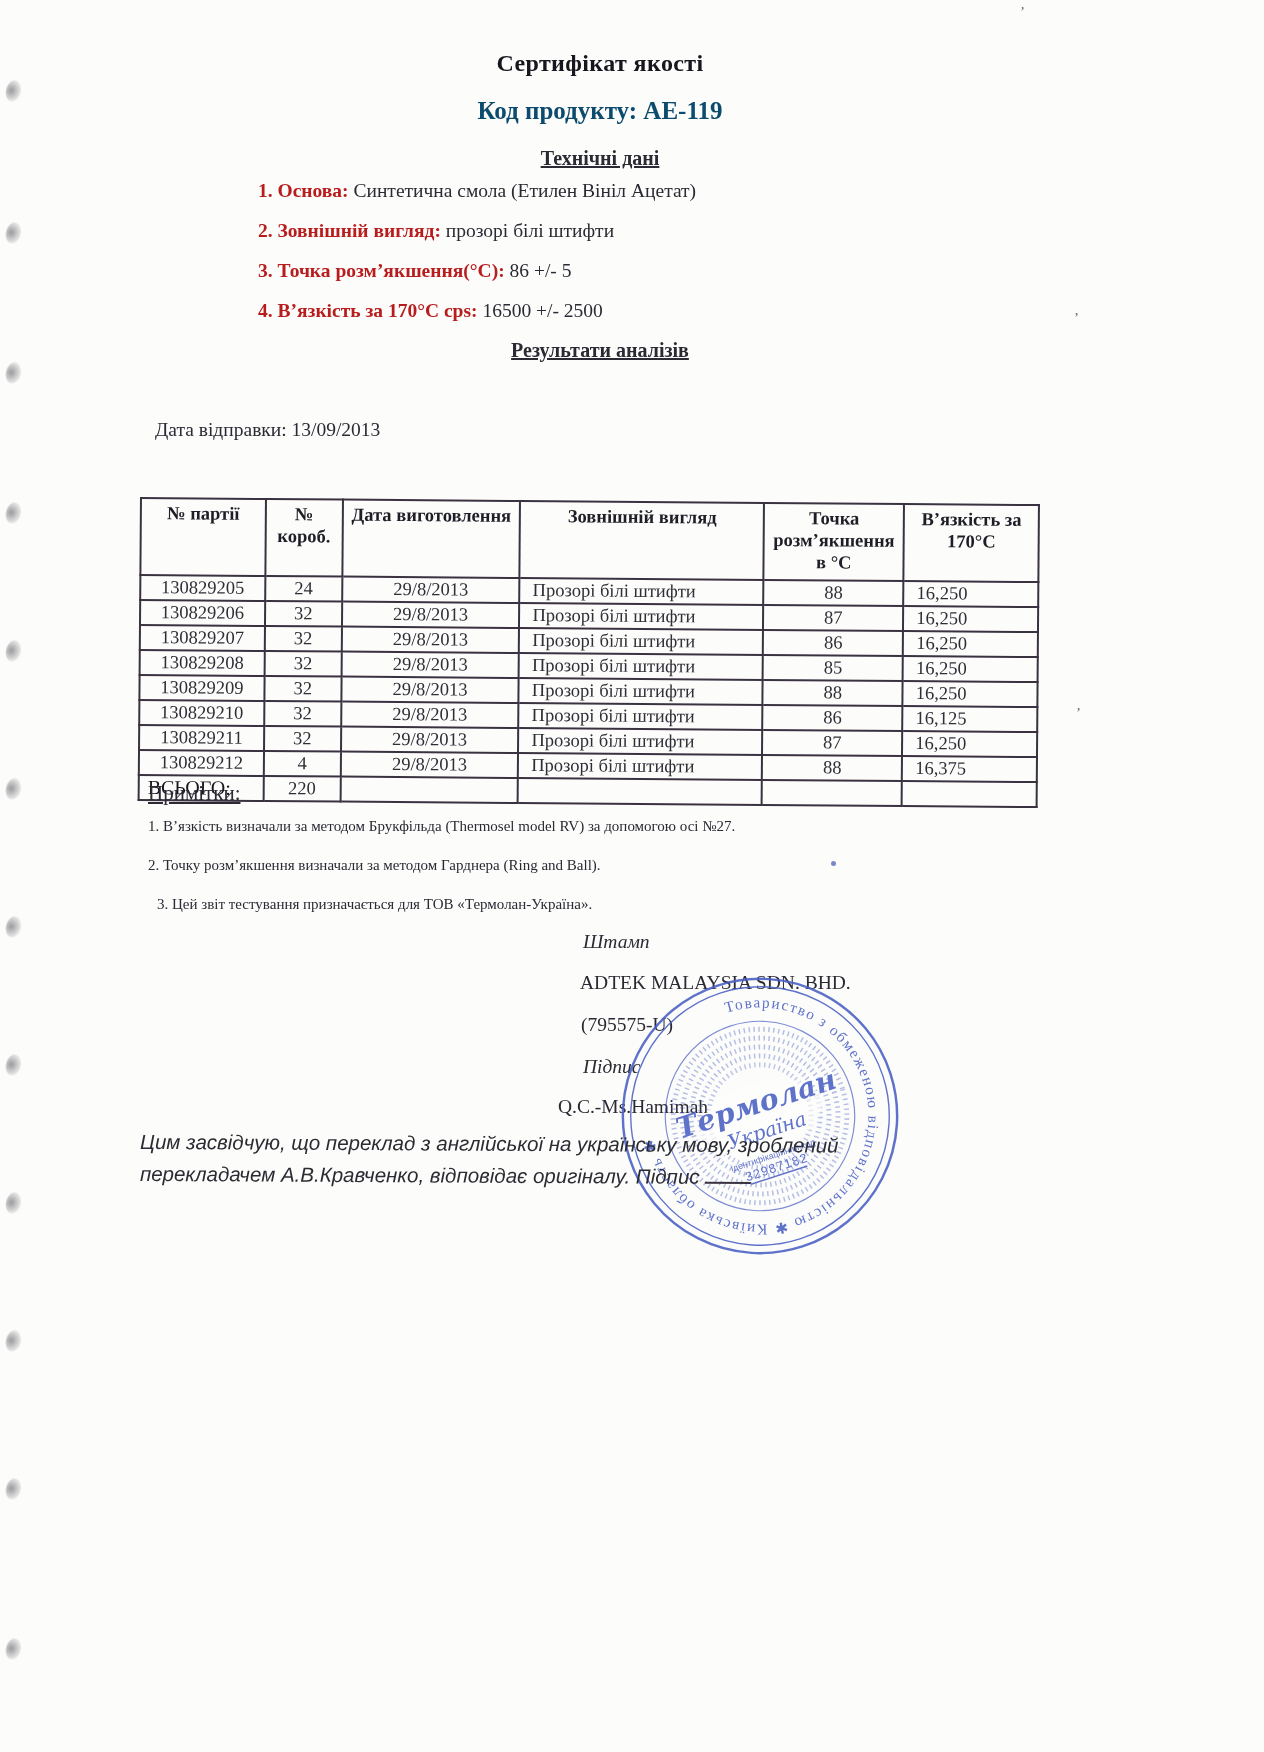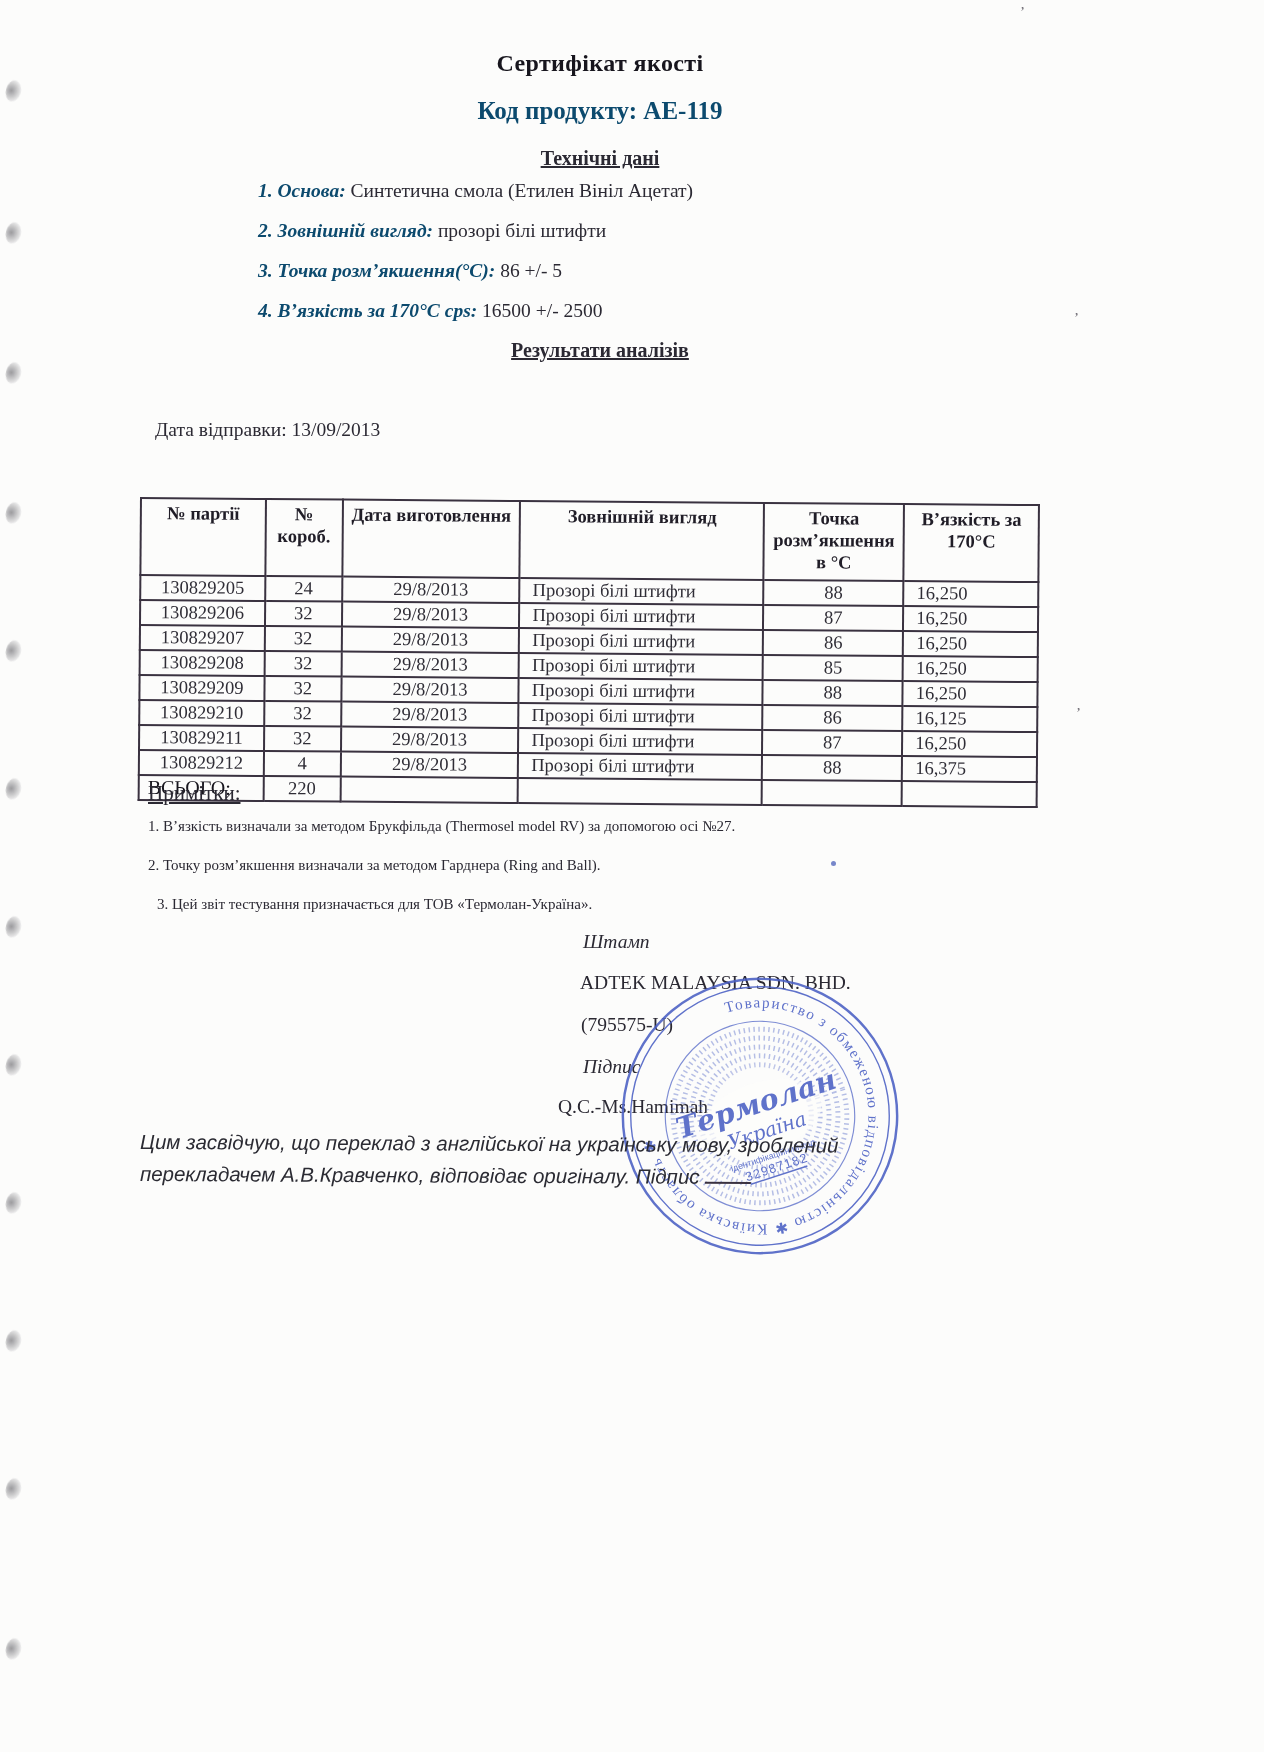--- a/index.html
+++ b/index.html
@@ -1,19 +1,19 @@
 <!DOCTYPE html>
 <html><head>
 <meta charset="utf-8">
 <style>
   html,body{margin:0;padding:0;background:#e8e8e6;}
   .page{position:relative;width:1264px;height:1752px;margin:0 auto;background:#fcfcfb;
         font-family:"Liberation Serif",serif;color:#2b2933;overflow:hidden;}
   .center{position:absolute;left:150px;width:900px;text-align:center;}
-  .b{font-weight:bold;color:#0c4a6e;font-style:italic;}
+  .b{font-weight:bold;color:#b91c1c;}
   .u{text-decoration:underline;}
 
   #title{top:50px;font-size:24px;font-weight:bold;color:#17151d;letter-spacing:.4px;}
   #pcode{top:97px;font-size:25px;font-weight:bold;color:#0c4a6e;}
   #tech-h{top:147px;font-size:20px;font-weight:bold;}
   .tech-item{position:absolute;left:258px;font-size:19.5px;white-space:nowrap;}
   #res-h{top:339px;font-size:20px;font-weight:bold;}
   .info-line{position:absolute;left:155px;font-size:19.5px;white-space:nowrap;}
 
   #analysis-table{position:absolute;left:140px;top:497px;width:900px;border-collapse:collapse;

